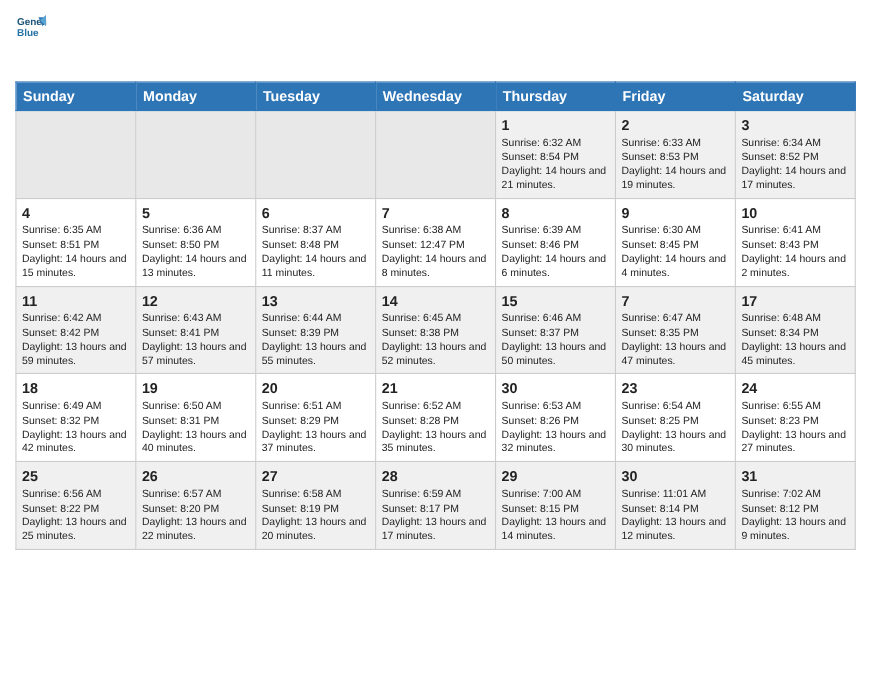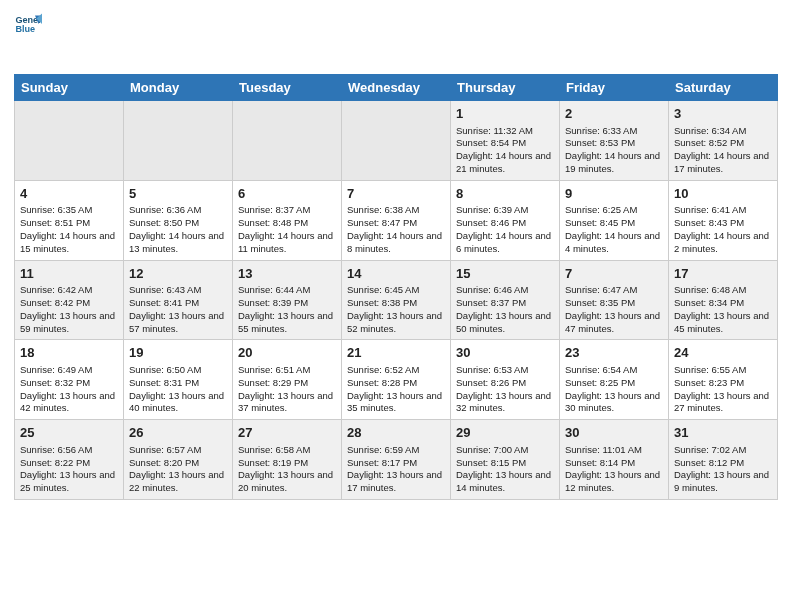--- a/index.html
+++ b/index.html
@@ -111,21 +111,21 @@
         </tr>
     </thead>
     <tbody id="calendar-body">
     <tr class="row-shaded">
           <td class="empty"></td>
           <td class="empty"></td>
           <td class="empty"></td>
           <td class="empty"></td>
           <td>
             <span class="day-num">1</span>
-            <div>Sunrise: 11:32 AM</div>
+            <div>Sunrise: 6:32 AM</div>
             <div>Sunset: 8:54 PM</div>
             <div>Daylight: 14 hours and 21 minutes.</div>
           </td>
           <td>
             <span class="day-num">2</span>
             <div>Sunrise: 6:33 AM</div>
             <div>Sunset: 8:53 PM</div>
             <div>Daylight: 14 hours and 19 minutes.</div>
           </td>
           <td>
@@ -150,32 +150,32 @@
           </td>
           <td>
             <span class="day-num">6</span>
             <div>Sunrise: 8:37 AM</div>
             <div>Sunset: 8:48 PM</div>
             <div>Daylight: 14 hours and 11 minutes.</div>
           </td>
           <td>
             <span class="day-num">7</span>
             <div>Sunrise: 6:38 AM</div>
-            <div>Sunset: 8:47 PM</div>
+            <div>Sunset: 12:47 PM</div>
             <div>Daylight: 14 hours and 8 minutes.</div>
           </td>
           <td>
             <span class="day-num">8</span>
             <div>Sunrise: 6:39 AM</div>
             <div>Sunset: 8:46 PM</div>
             <div>Daylight: 14 hours and 6 minutes.</div>
           </td>
           <td>
             <span class="day-num">9</span>
-            <div>Sunrise: 6:25 AM</div>
+            <div>Sunrise: 6:30 AM</div>
             <div>Sunset: 8:45 PM</div>
             <div>Daylight: 14 hours and 4 minutes.</div>
           </td>
           <td>
             <span class="day-num">10</span>
             <div>Sunrise: 6:41 AM</div>
             <div>Sunset: 8:43 PM</div>
             <div>Daylight: 14 hours and 2 minutes.</div>
           </td>
         </tr>

